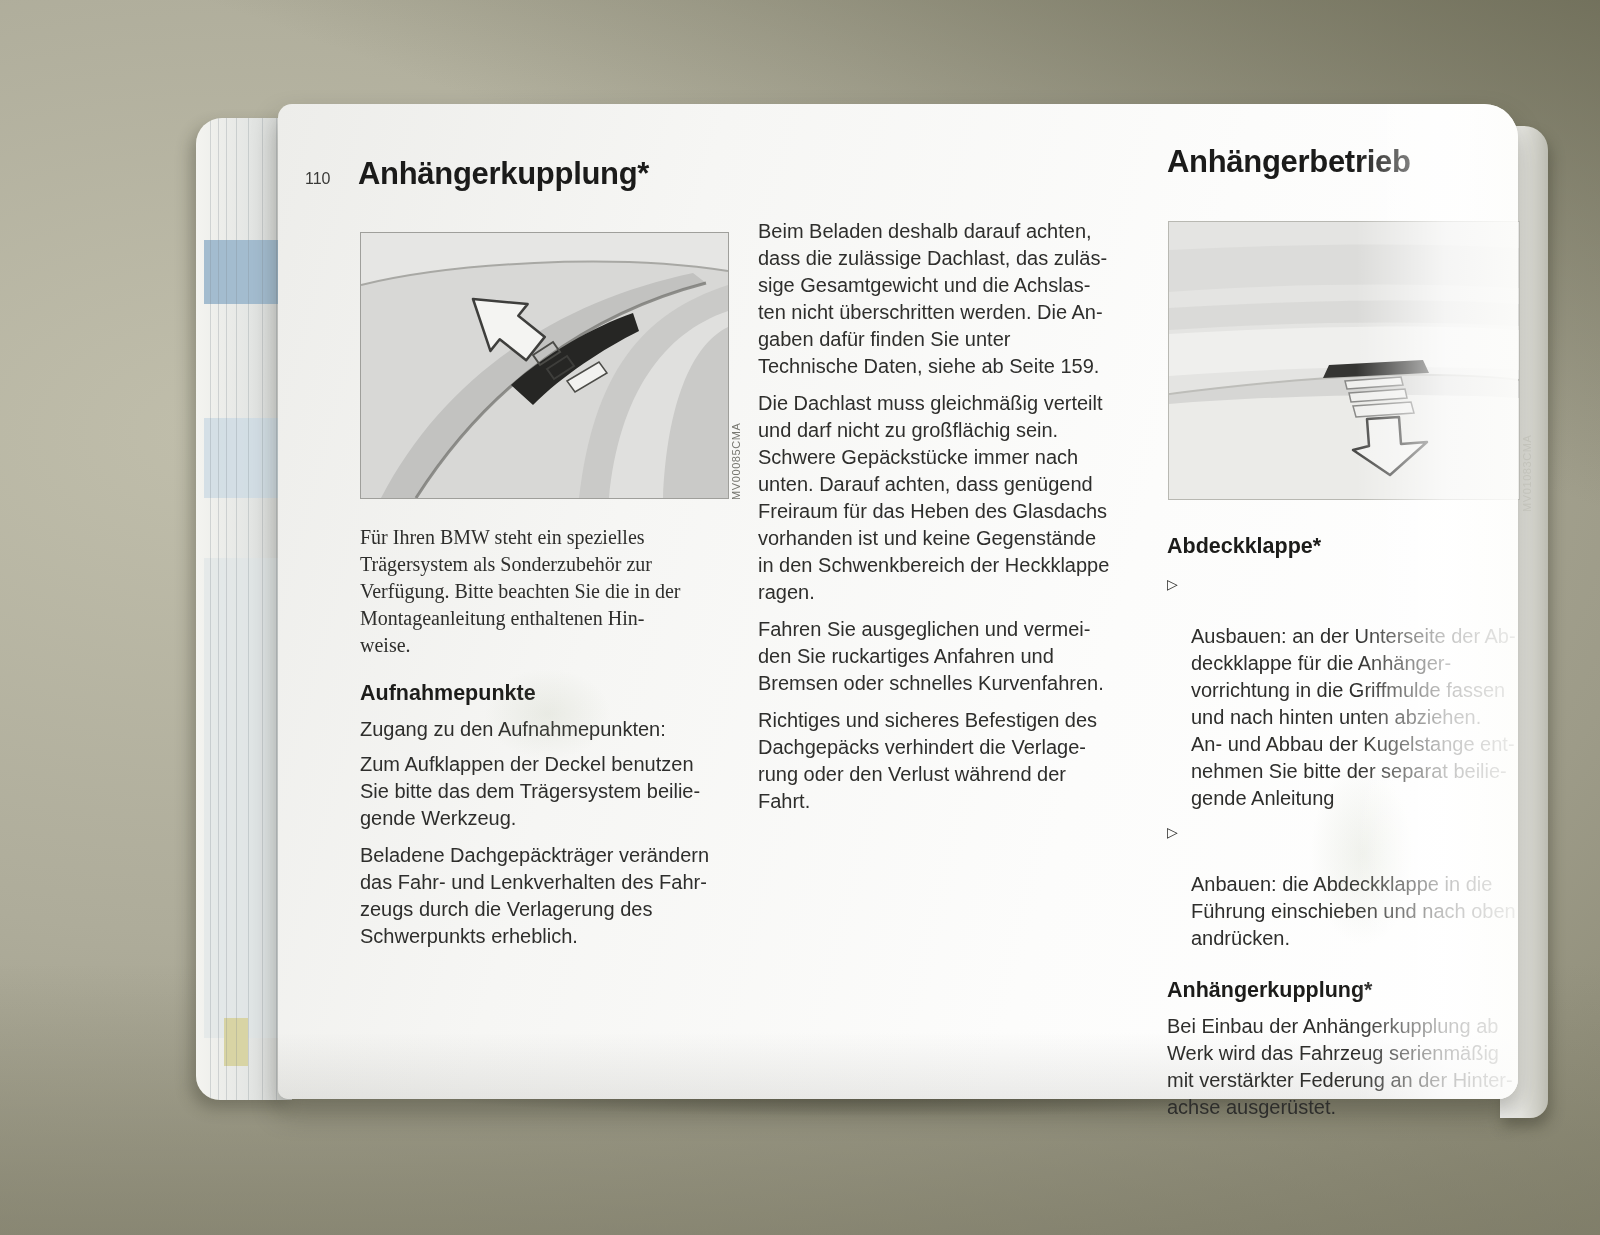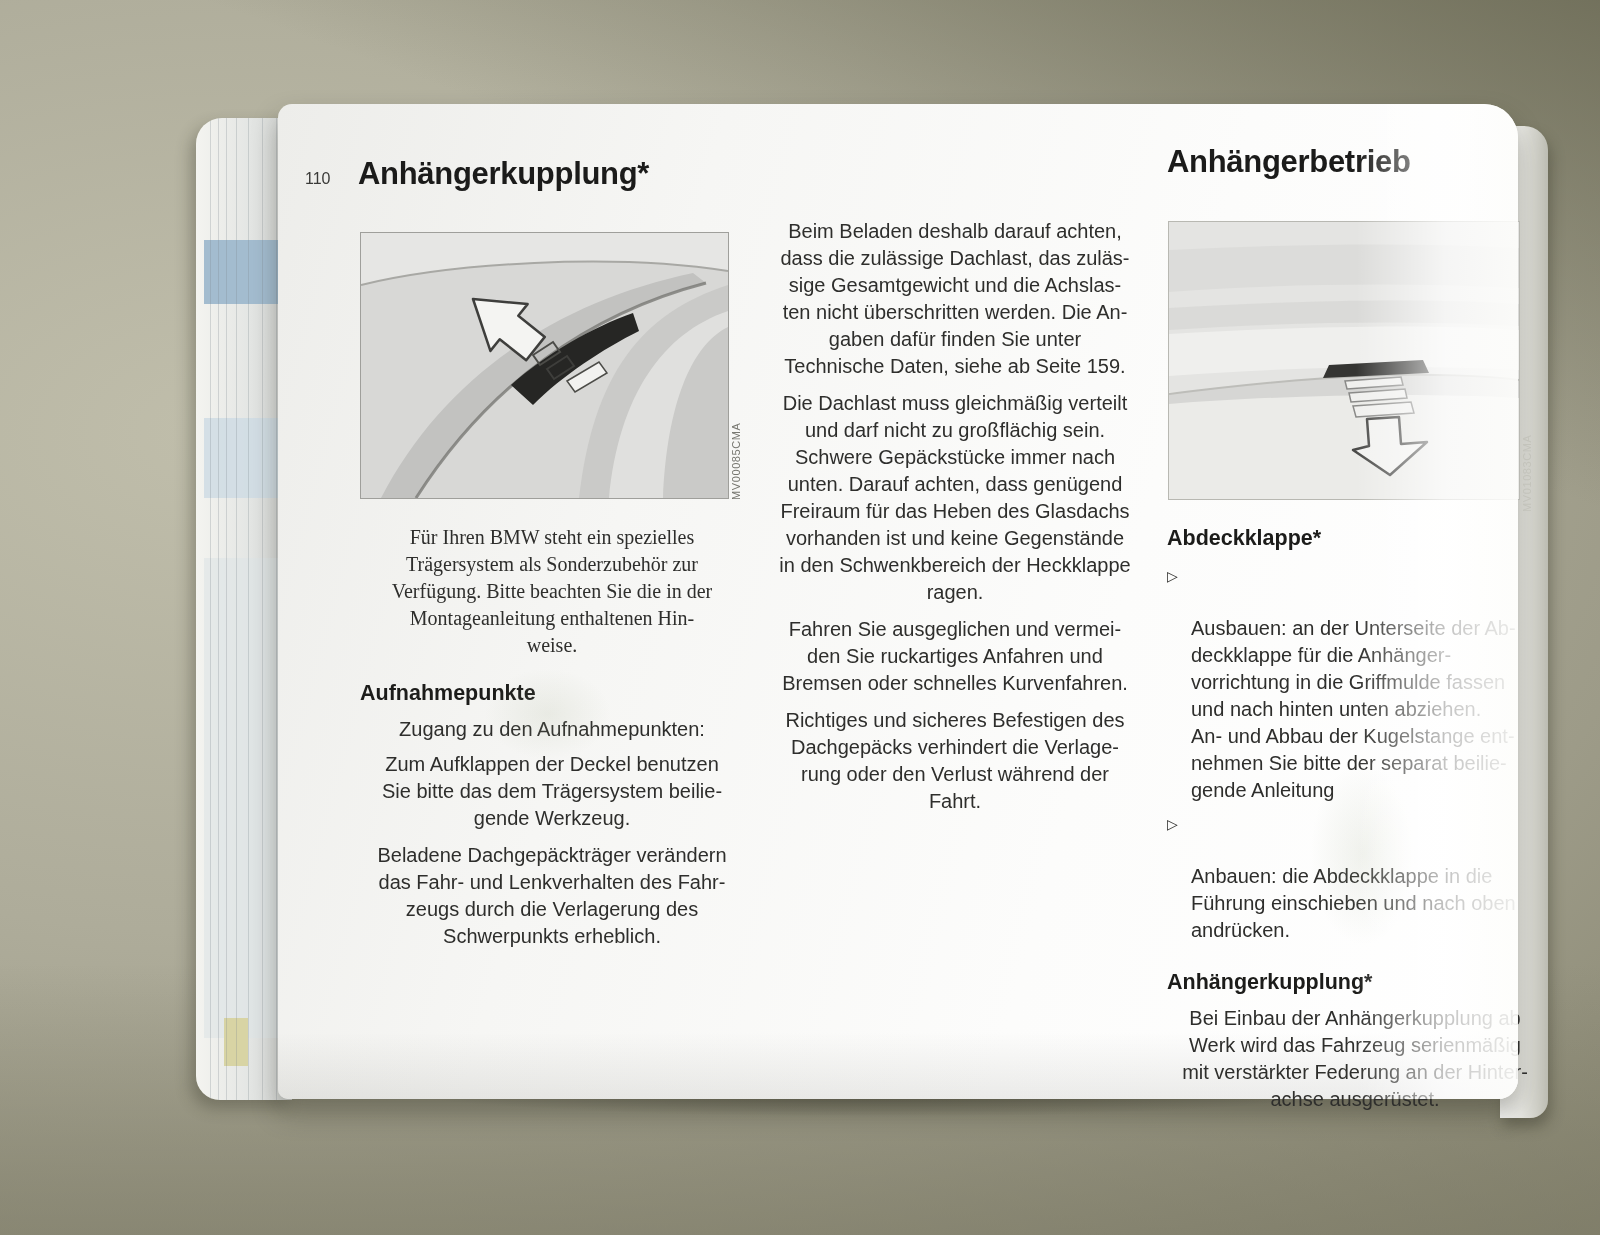--- a/index.html
+++ b/index.html
@@ -34,22 +34,22 @@
   .curl{
     position:absolute;left:1500px;top:126px;width:48px;height:992px;
     background:linear-gradient(to right,#fbfbf9,#e9e9e4 45%,#d2d2ca 75%,#bcbcb2);
     border-radius:0 24px 18px 0;
     box-shadow:3px 9px 14px rgba(40,40,28,0.35);
   }
   .abs{position:absolute;}
   .page-num{font-size:16px;color:#3a3a38;}
   .h1{font-size:31px;font-weight:bold;color:#1b1b1a;letter-spacing:-0.3px;}
   .h2{font-size:21.5px;font-weight:bold;color:#1c1c1a;margin:22px 0 10px 0;}
-  .h2.first{margin-top:8px;}
-  .p{font-size:20px;line-height:27px;color:#2e2e2c;white-space:pre-line;margin:0 0 10px 0;text-align:center;}
+  .h2.first{margin-top:16px;}
+  .p{font-size:20px;line-height:27px;color:#2e2e2c;white-space:pre-line;margin:0 0 10px 0;}
   .figure{
     border:1px solid #9f9f9b;background:#e0e0de;overflow:hidden;
   }
   .figure.washed{border-color:#b8b8b2;}
   .fig-code{
     font-size:11px;letter-spacing:0.6px;color:#76766f;
     transform:rotate(-90deg);transform-origin:0 0;white-space:nowrap;
   }
   .fig-code.faint{color:#c3c3bb;}
   .bullets{list-style:none;margin:0;padding:0 0 0 24px;}

